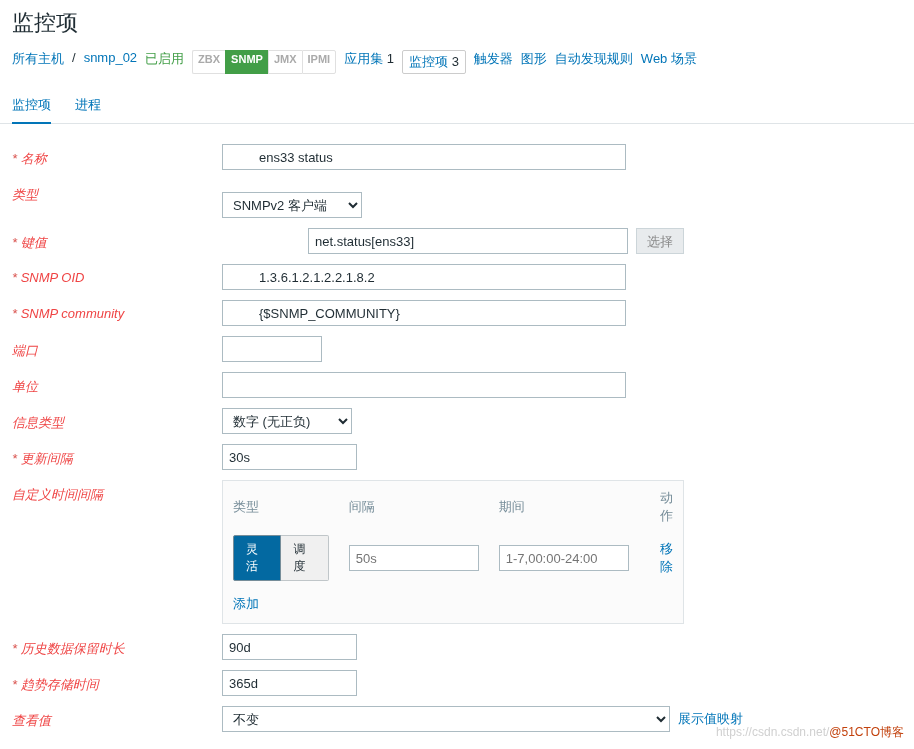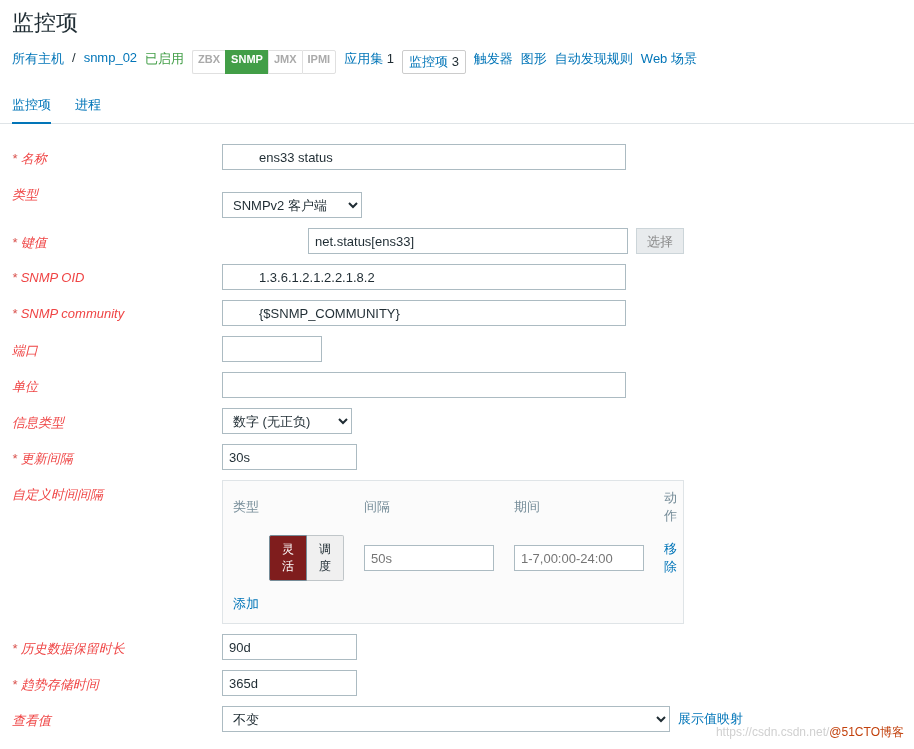--- a/index.html
+++ b/index.html
@@ -35,21 +35,21 @@
 select.wide { width: 448px; }
 .input-highlight { border: 1px solid #0275b8; }
 .btn-grey { background: #e8ebed; border: 1px solid #ccd5d9; color: #888; padding: 4px 10px; height: 26px; cursor: pointer; font-size: 13px; }
 .link { color: #0275b8; cursor: pointer; }
 .interval-box { border: 1px solid #dfe4e7; padding: 0; width: 462px; background: #fbfbfb; }
 .interval-table { width: 100%; border-collapse: collapse; }
 .interval-table th { text-align: left; font-weight: normal; color: #768d99; padding: 8px 10px 6px 10px; font-size: 13px; }
 .interval-table td { padding: 4px 10px 8px 10px; }
 .seg { display: inline-flex; }
 .seg div { padding: 5px 12px; background: #f0f0f0; border: 1px solid #c0c6c9; cursor: pointer; font-size: 12px; }
-.seg div.on { background: #7f1d1d; color: #fff; border-color: #768d99; margin-left: 36px; }
+.seg div.on { background: #0369a1; color: #fff; border-color: #768d99; }
 .seg div:first-child { border-top-left-radius: 2px; border-bottom-left-radius: 2px; }
 .seg div:last-child { border-top-right-radius: 2px; border-bottom-right-radius: 2px; border-left: 0; }
 .watermark { position: fixed; right: 10px; bottom: 8px; color: #d0d0d0; font-size: 12px; pointer-events: none; }
 .watermark .brand { color: #c2410c; }
 </style>
 </head>
 <body>
 <div class="page">
 
 <h1 class="page-title">监控项</h1>

